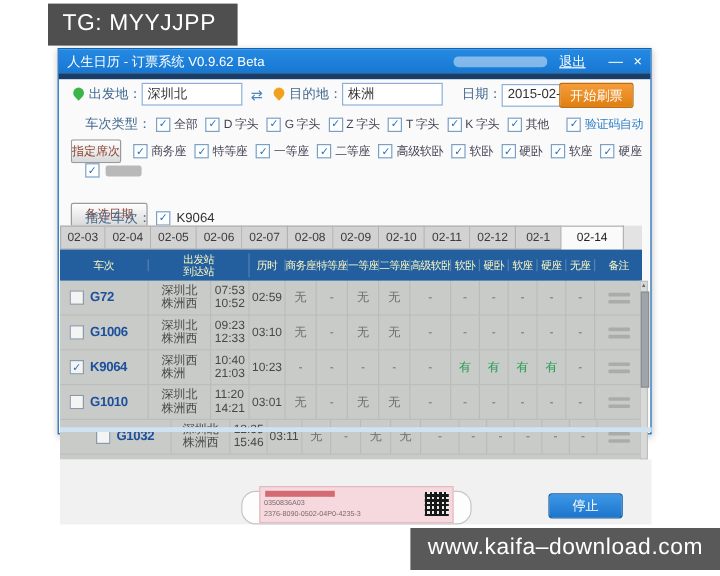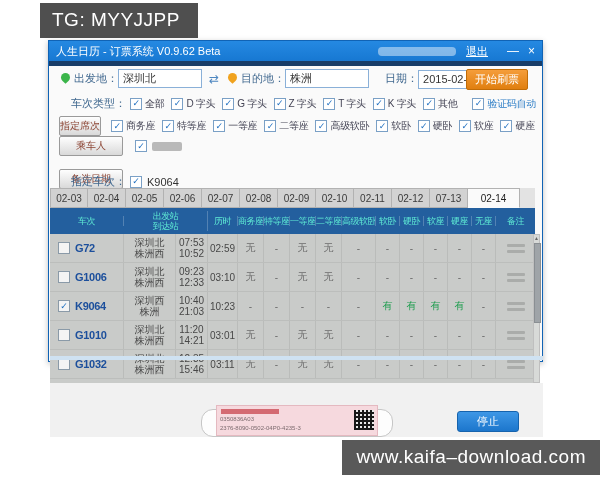--- a/index.html
+++ b/index.html
@@ -45,26 +45,26 @@
   .gbtn{border:1px solid #9a9a9a;background:linear-gradient(#fefefe,#d9d9d9);font-size:10px;color:#8b4332;
         padding:2px 0;width:64px;text-align:center;border-radius:2px;font-family:inherit;cursor:pointer;}
   .redact-sm{width:30px;height:9px;background:#b9b9b9;border-radius:2px;margin-left:5px;}
   
   #tabbar{position:absolute;left:1px;top:147px;width:485px;height:20px;display:flex;background:#e3e3e3;}
   .tab{width:38px;box-sizing:border-box;border:1px solid #b2b2b2;border-left:none;background:#d2d2d2;
        font-size:10px;color:#3a3a3a;display:flex;align-items:center;justify-content:center;cursor:pointer;}
   .tab:first-child{border-left:1px solid #b2b2b2;}
   .tab.active{background:#fafafa;width:52px;border-bottom-color:#fafafa;color:#222;}
   #thead{position:absolute;left:1px;top:167px;width:485px;height:26px;background:#235f9e;display:flex;
-         align-items:center;color:#5eead4;}
+         align-items:center;color:#fef9c3;}
   .th{box-sizing:border-box;text-align:center;font-size:9px;line-height:1.15;overflow:hidden;
       white-space:nowrap;letter-spacing:-.5px;border-right:1px solid rgba(255,255,255,.22);}
   .th:last-child{border-right:none;}
   #tbody{position:absolute;left:1px;top:193px;width:485px;height:149px;background:#c9cbc9;}
-  .trow{height:29px;display:flex;align-items:stretch;border-bottom:1px solid #bcbebc;box-sizing:border-box;text-align:center;}
+  .trow{height:29px;display:flex;align-items:stretch;border-bottom:1px solid #bcbebc;box-sizing:border-box;}
   .td{box-sizing:border-box;display:flex;align-items:center;justify-content:center;
       border-right:1px solid rgba(0,0,0,.07);overflow:hidden;}
   .c-train{justify-content:flex-start;padding-left:8px;}
   .c-train .cb{border-color:#8a9aa8;margin-right:5px;background:#f4f4f4;}
   .trainno{font-size:11px;font-weight:bold;color:#1c4f9c;letter-spacing:-.3px;}
   .two{display:flex;flex-direction:column;justify-content:center;line-height:1.15;font-size:10px;color:#474747;}
   .c-dur{font-size:10px;color:#474747;}
   .seat{font-size:10px;color:#6c6c6c;}
   .seat.green{color:#1f9d4f;}
   .c-rm{flex-direction:column;justify-content:center;gap:3px;border-right:none;}
@@ -232,21 +232,20 @@
         <span class="opt">
           <span class="cb">
             <span class="tick">✓</span>
           </span>
           <span>硬座</span>
         </span>
       </span>
   </div>
 
   <div class="frow" style="top:95px;">
-    <button class="gbtn">乘车人</button>
     <span class="cb" style="margin-left:12px;">
         <span class="tick">✓</span>
       </span>
     <span class="redact-sm"></span>
   </div>
 
   <div class="frow" style="top:128px;">
     <button class="gbtn">备选日期</button>
   </div>
 
@@ -262,21 +261,21 @@
       <div class="tab">02-03</div>
       <div class="tab">02-04</div>
       <div class="tab">02-05</div>
       <div class="tab">02-06</div>
       <div class="tab">02-07</div>
       <div class="tab">02-08</div>
       <div class="tab">02-09</div>
       <div class="tab">02-10</div>
       <div class="tab">02-11</div>
       <div class="tab">02-12</div>
-      <div class="tab">07-13</div>
+      <div class="tab">02-1</div>
       <div class="tab active">02-14</div>
     </div>
   <div id="thead">
       <div class="th" style="width: 74px;">
         <div>车次</div>
       </div>
       <div class="th" style="width: 84px;">
         <div>出发站</div>
         <div>到达站</div>
       </div>
@@ -446,21 +445,21 @@
         <div class="td seat" style="width: 24px;">-</div>
         <div class="td seat" style="width: 24px;">-</div>
         <div class="td seat" style="width: 24px;">-</div>
         <div class="td seat" style="width: 24px;">-</div>
         <div class="td c-rm" style="width: 39px;">
           <div class="rbar"></div>
           <div class="rbar"></div>
         </div>
       </div>
       <div class="trow">
-        <div class="td c-train" style="width: 74px;">
+        <div class="td c-train" style="width: 74px; margin-left: 22px;">
           <span class="cb"></span>
           <span class="trainno">G1032</span>
         </div>
         <div class="td" style="width: 52px;">
           <div class="two">
             <span>深圳北</span>
             <span>株洲西</span>
           </div>
         </div>
         <div class="td" style="width: 32px;">

